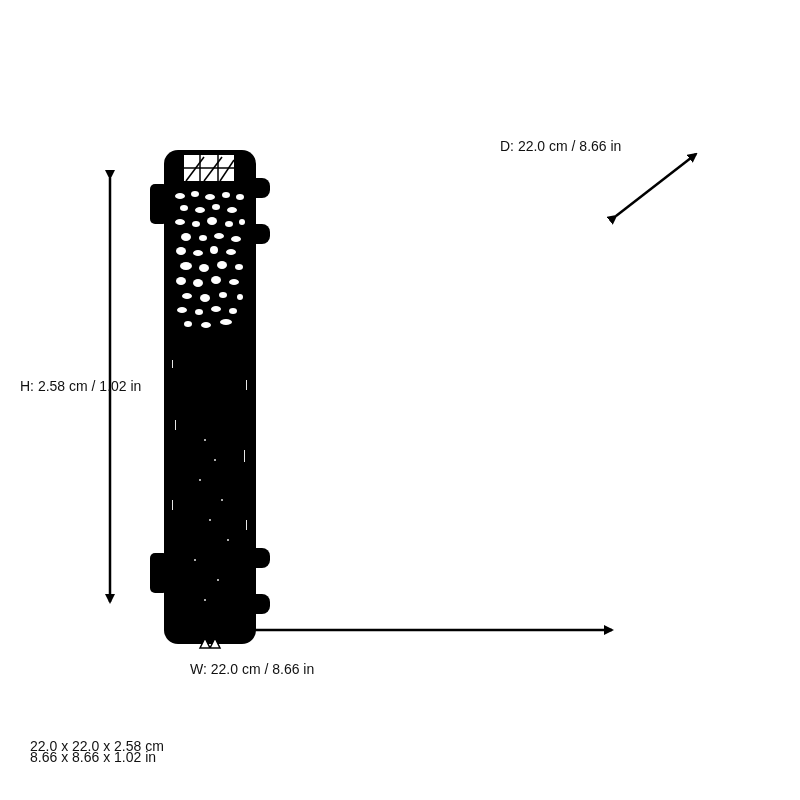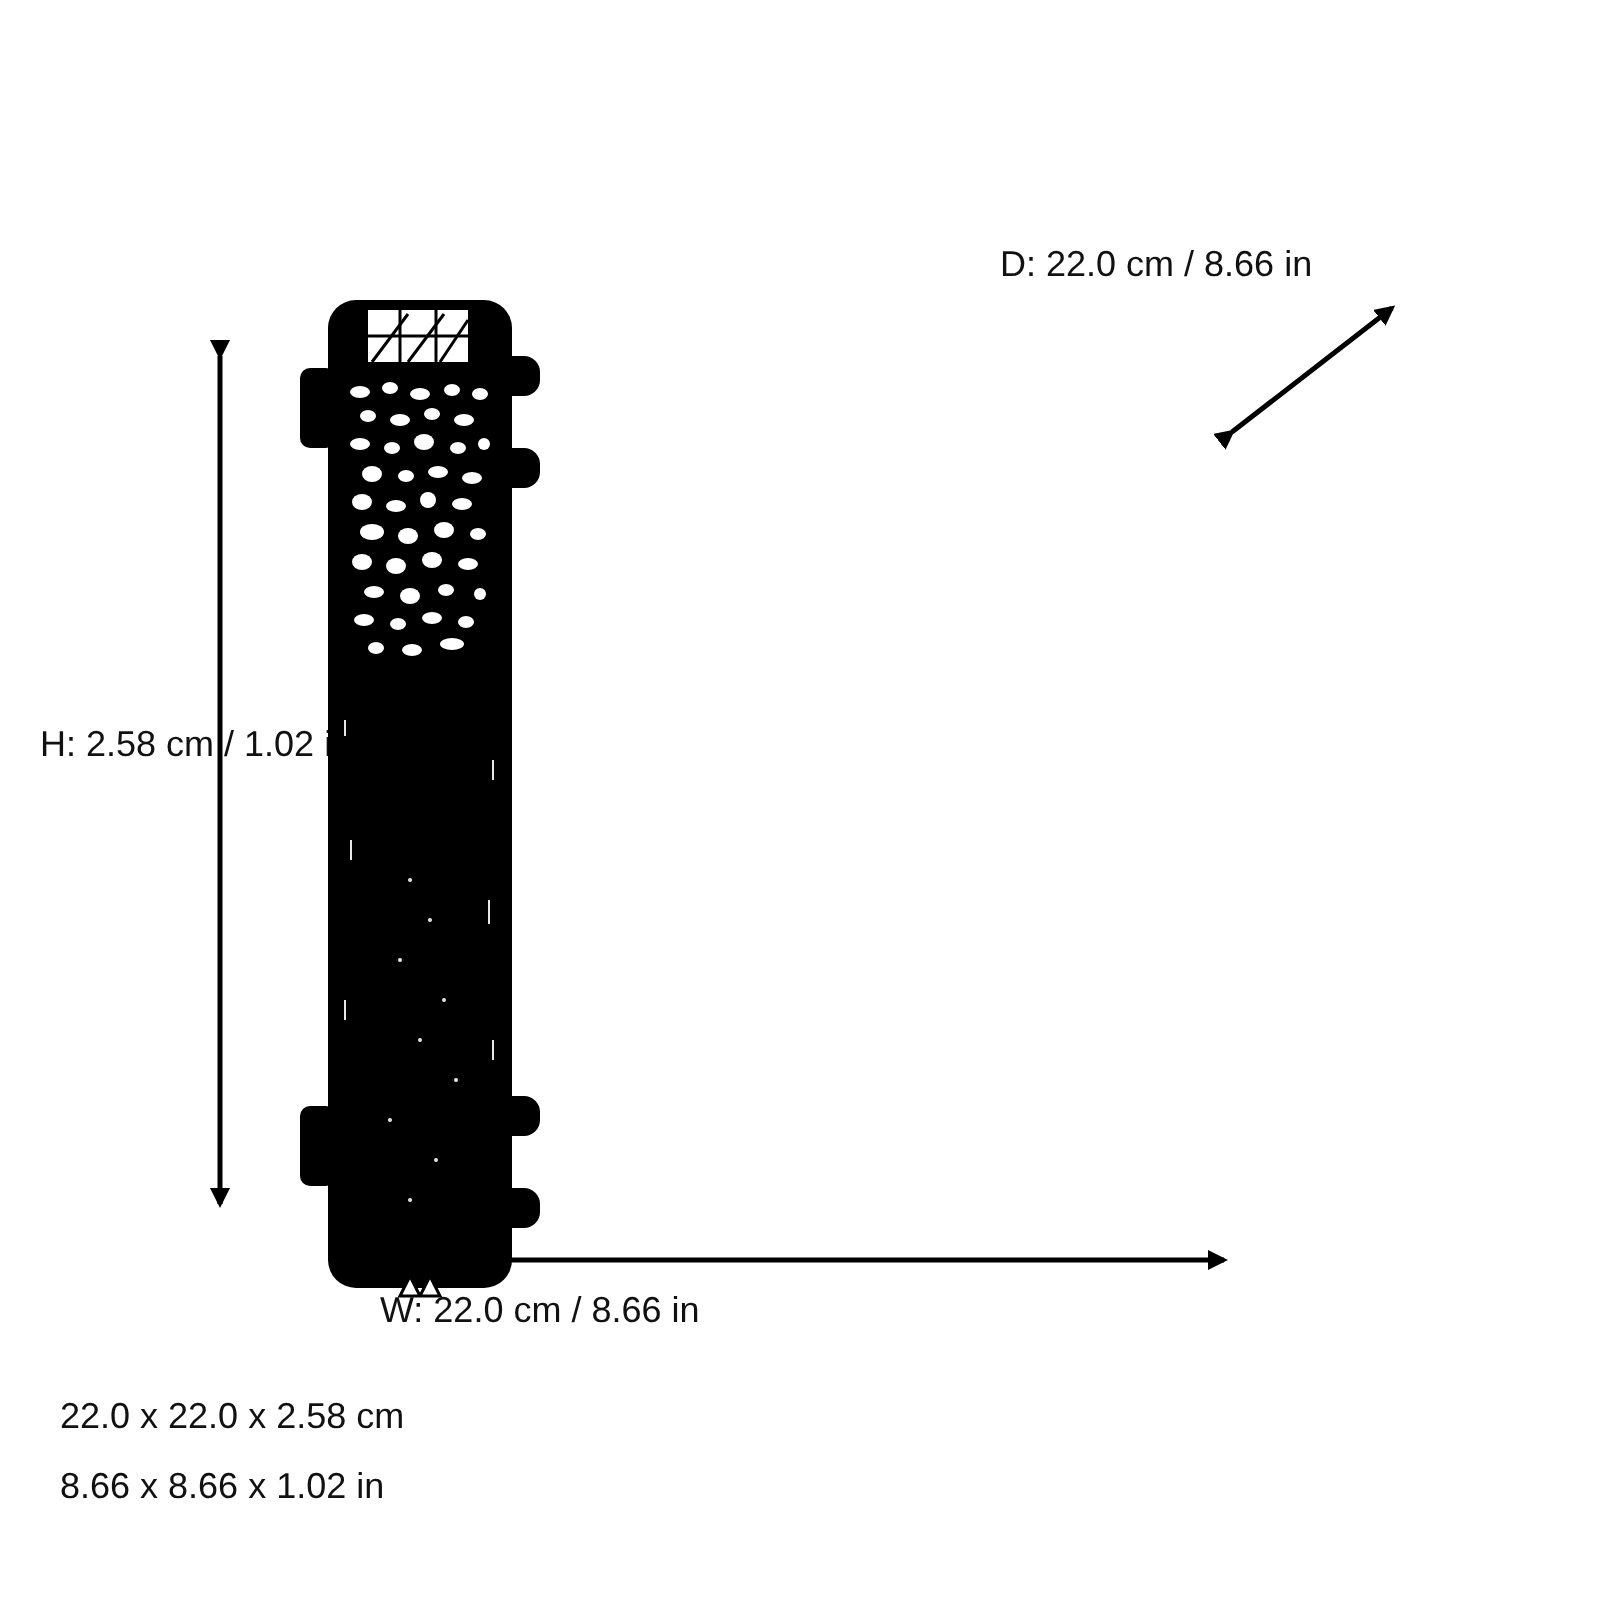--- a/index.html
+++ b/index.html
@@ -1,20 +1,20 @@
 <!DOCTYPE html>
 <html><head>
   <meta charset="utf-8">
   <style>
     html, body { margin: 0; padding: 0; }
     body {
       width: 800px; height: 800px; background: #ffffff; position: relative; overflow: hidden;
       font-family: "Liberation Sans", sans-serif; color: #111111;
     }
-    .label { position: absolute; font-size: 18px; white-space: nowrap; line-height: 1; }
+    .label { position: absolute; font-size: 14px; white-space: nowrap; line-height: 1; margin-top: 16px; }
     #svg-layer { position: absolute; left: 0; top: 0; }
   </style>
 </head>
 <body>
 
 <svg id="svg-layer" width="800" height="800" viewBox="0 0 800 800">
   <defs>
     <marker id="ah" markerWidth="10" markerHeight="10" refX="8" refY="5" orient="auto" markerUnits="userSpaceOnUse">
       <path d="M0,0 L10,5 L0,10 Z" fill="#000"></path>
     </marker>
@@ -116,14 +116,14 @@
         <circle cx="205" cy="600" r="1"></circle>
     </g>
 
     <path d="M200,648 L205,638 L210,648 Z M210,648 L215,638 L220,648 Z" fill="#fff" stroke="#000" stroke-width="1.5"></path>
   </g>
 </svg>
 
 <div class="label" style="left:500px; top:123px;">D: 22.0 cm / 8.66 in</div>
 <div class="label" style="left:20px; top:363px; width:144px; overflow:hidden;">H: 2.58 cm / 1.02 in</div>
 <div class="label" style="left:190px; top:646px;">W: 22.0 cm / 8.66 in</div>
-<div class="label" style="left:30px; top:699px;">22.0 x 22.0 x 2.58 cm</div>
+<div class="label" style="left:30px; top:723px;">22.0 x 22.0 x 2.58 cm</div>
 <div class="label" style="left:30px; top:734px;">8.66 x 8.66 x 1.02 in</div>
 
 </body></html>

